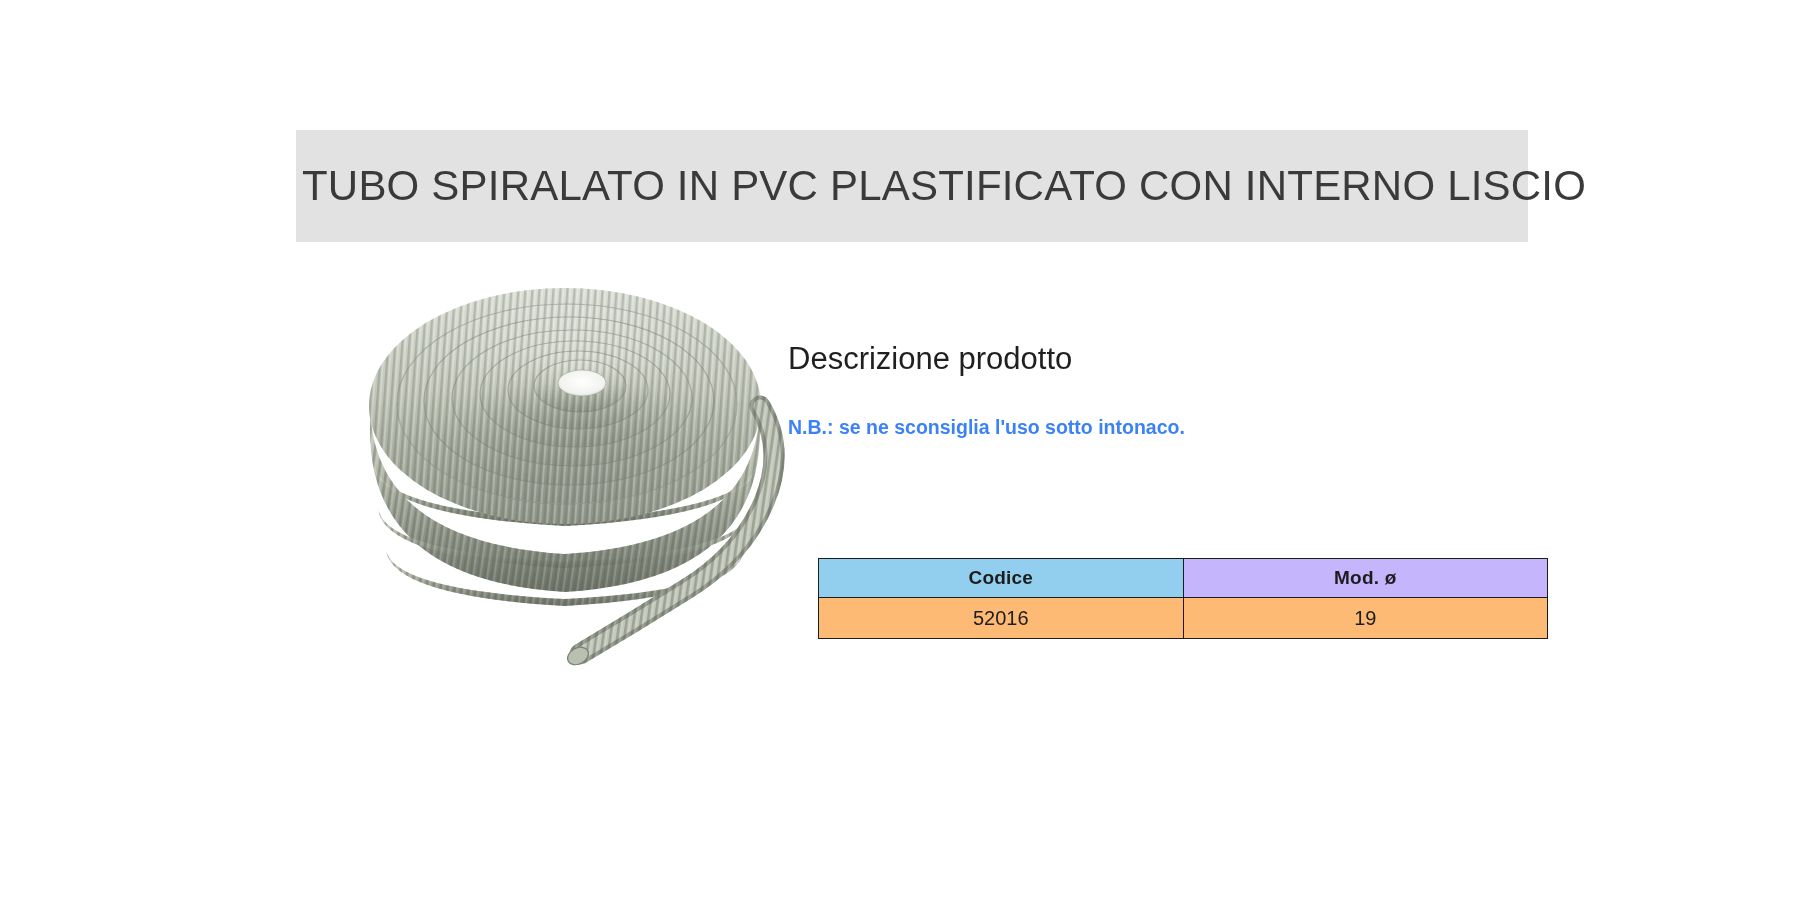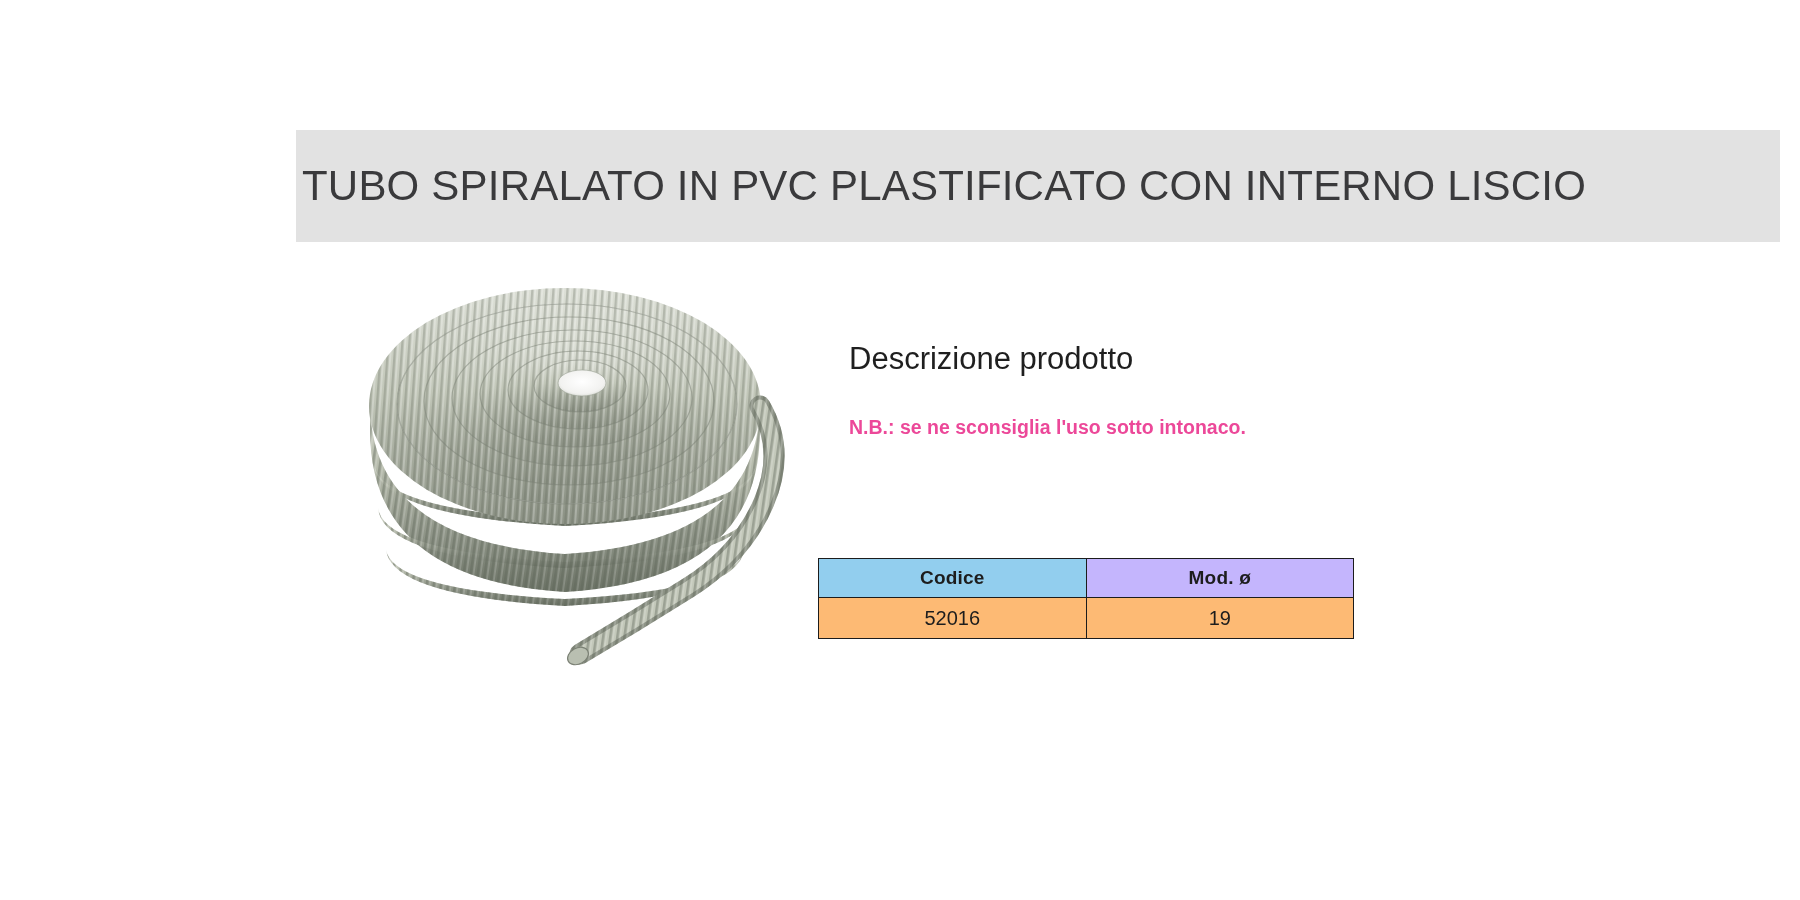--- a/index.html
+++ b/index.html
@@ -15,21 +15,21 @@
     font-family: "Liberation Sans", sans-serif;
     color: #222222;
     -webkit-font-smoothing: antialiased;
   }
 
   
   .title-band {
     position: absolute;
     left: 296px;
     top: 130px;
-    width: 1484px;
+    width: 1232px;
     height: 112px;
     background: #e2e2e2;
     display: flex;
     align-items: center;
     box-sizing: border-box;
     padding-left: 0;
   }
   .title-text {
     margin-left: 6px;
     font-size: 42px;
@@ -46,21 +46,21 @@
     left: 330px;
     top: 258px;
     width: 470px;
     height: 430px;
   }
   .photo svg { display: block; width: 100%; height: 100%; }
 
   
   .desc-col {
     position: absolute;
-    left: 849px;
+    left: 788px;
     top: 340px;
     width: 640px;
   }
   .desc-heading {
     font-size: 31px;
     font-weight: 400;
     color: #1f1f1f;
     line-height: 1.2;
     margin: 0;
     white-space: nowrap;
@@ -72,31 +72,31 @@
     font-weight: 400;
     color: #333333;
     line-height: 1.3;
     white-space: nowrap;
   }
   .desc-note {
     margin: 0;
     padding-top: 38px;
     font-size: 19.5px;
     font-weight: 700;
-    color: #ec4899;
+    color: #3b82f6;
     line-height: 1.3;
     white-space: nowrap;
   }
 
   
   .spec-table-wrap {
     position: absolute;
     left: 818px;
     top: 558px;
-    width: 536px;
+    width: 730px;
   }
   table.spec {
     border-collapse: collapse;
     width: 100%;
     table-layout: fixed;
   }
   table.spec th,
   table.spec td {
     border: 1.6px solid #1c1c1c;
     text-align: center;

